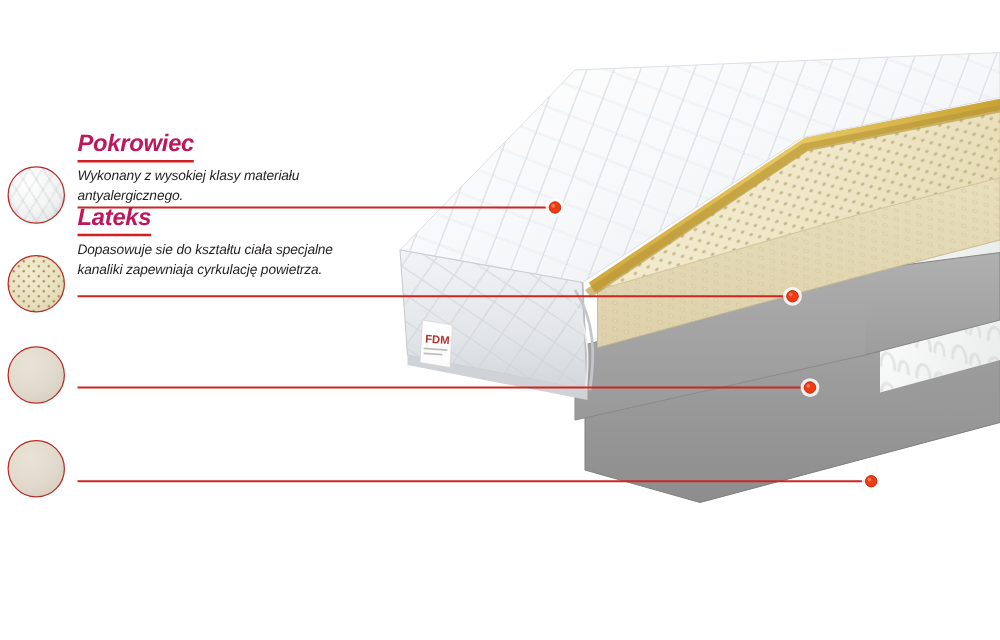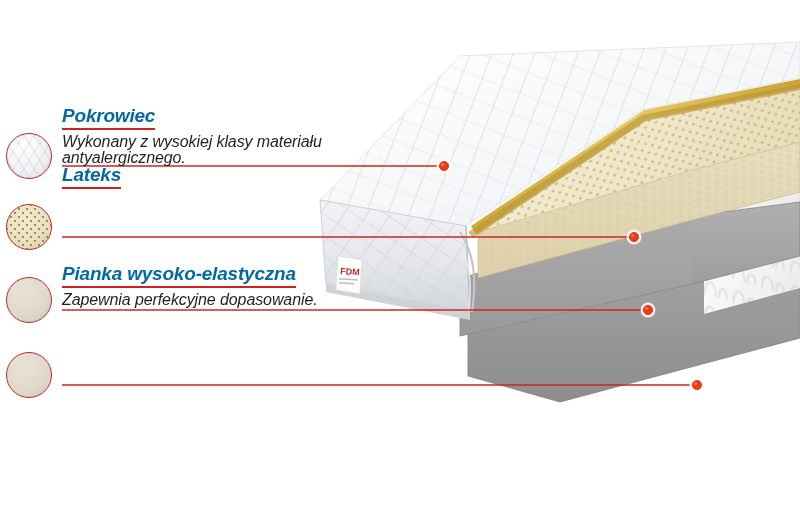--- a/index.html
+++ b/index.html
@@ -8,26 +8,26 @@
 
   #stage{position:absolute;inset:0;width:800px;height:512px;background:#fff;}
 
   
   #product{position:absolute;left:300px;top:20px;width:500px;height:420px;}
   #product svg{display:block;}
 
   
   .callout{position:absolute;}
   .callout .title{
-      color:#0369a1;font-weight:bold;font-style:italic;
+      color:#be185d;font-weight:bold;font-style:italic;
       font-size:19px;line-height:22px;white-space:nowrap;
       border-bottom:2px solid #d1201f;display:inline-block;
       padding-bottom:1px;letter-spacing:-0.2px;}
   .callout .desc{
-      color:#231f20;font-style:italic;font-size:16px;line-height:15.5px;
+      color:#231f20;font-style:italic;font-size:11px;line-height:15.5px;
       margin-top:4px;letter-spacing:-0.1px;white-space:pre-line;}
 
   
   .swatch{position:absolute;width:46px;height:46px;border-radius:50%;
           border:1.5px solid #b42b26;overflow:hidden;box-sizing:border-box;}
   .sw-fabric{background:
       repeating-linear-gradient(58deg,rgba(0,0,0,.05) 0 2px,rgba(255,255,255,0) 2px 9px),
       repeating-linear-gradient(-58deg,rgba(0,0,0,.045) 0 2px,rgba(255,255,255,0) 2px 9px),
       radial-gradient(circle at 36% 30%,#ffffff 0%,#f2f3f4 55%,#dadde0 100%);}
   .sw-latex{background:
@@ -221,21 +221,19 @@
   <div class="swatch sw-foam" style="left:6px;top:352px;"></div>
 
   <div class="callout" style="left:62px;top:105px;">
     <div class="title">Pokrowiec</div>
     <div class="desc">Wykonany z wysokiej klasy materiału
 antyalergicznego.</div>
   </div>
 
   <div class="callout" style="left:62px;top:164px;">
     <div class="title">Lateks</div>
+    <div class="desc">Dopasowuje sie do kształtu ciała specjalne
+kanaliki zapewniaja cyrkulację powietrza.</div>
   </div>
 
-  <div class="callout" style="left:62px;top:263px;">
-    <div class="title">Pianka wysoko-elastyczna</div>
-    <div class="desc">Zapewnia perfekcyjne dopasowanie.</div>
-  </div>
 
 
 </div>
 
 </body></html>

